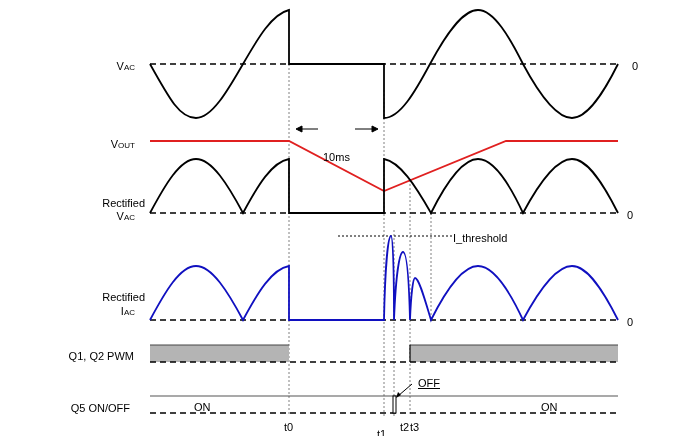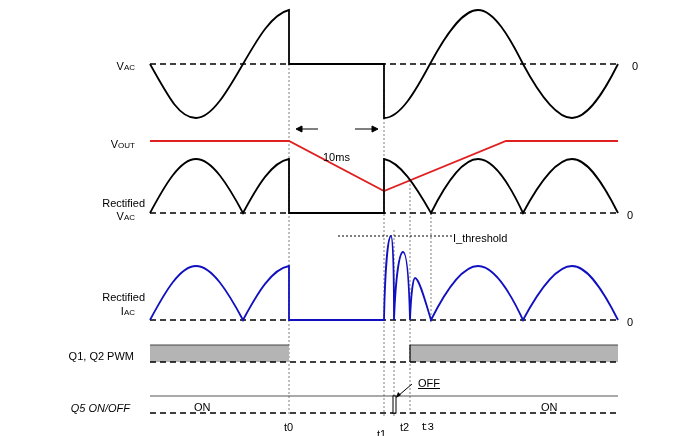--- a/index.html
+++ b/index.html
@@ -87,21 +87,21 @@
 <div class="lbl" style="left:453px; top:230px;text-align:right;">I_threshold</div>
 
 <div class="lbl right" style="left:80px; top:289px; width:65px;">Rectified</div>
 <div class="lbl right" style="left:95px; top:303px; width:40px;">
   <span>I</span><span class="sub">AC</span>
 </div>
 <div class="lbl" style="left:627px; top:314px;">0</div>
 
 <div class="lbl right" style="left:44px; top:348px; width:90px;">Q1, Q2 PWM</div>
 
-<div class="lbl right" style="left:40px; top:400px; width:90px;font-style:italic;">Q5 ON/OFF</div>
+<div class="lbl right" style="left:40px; top:400px; width:90px;">Q5 ON/OFF</div>
 <div class="lbl" style="left:194px; top:399px;">ON</div>
 <div class="lbl" style="left:541px; top:399px;">ON</div>
 <div class="lbl" style="left:418px; top:375px;text-decoration:underline;">OFF</div>
 
 <div class="lbl" style="left:284px; top:419px;">t0</div>
 <div class="lbl" style="left:377px; top:419px;margin-top:7px;">t1</div>
 <div class="lbl" style="left:400px; top:419px;">t2</div>
-<div class="lbl" style="left:421px; top:419px;font-family:Liberation Mono, monospace;">t3</div>
+<div class="lbl" style="left:410px; top:419px;">t3</div>
 
 </body></html>

